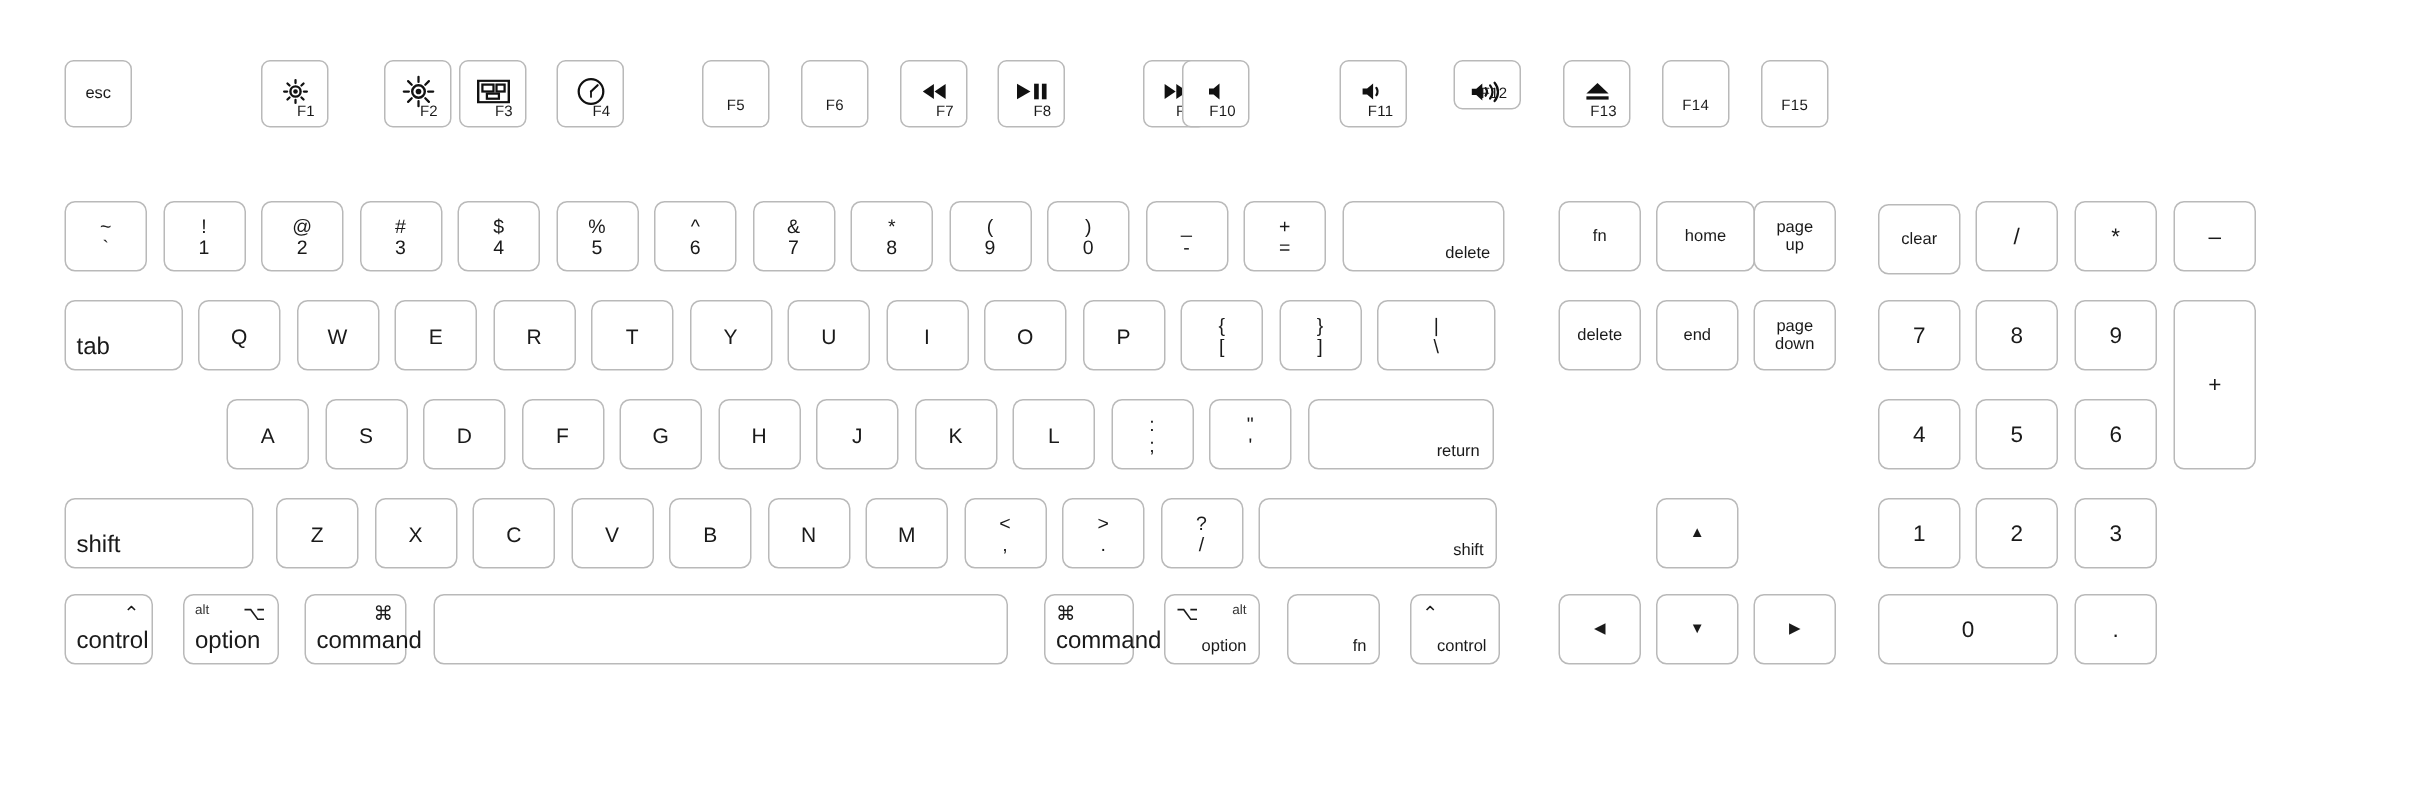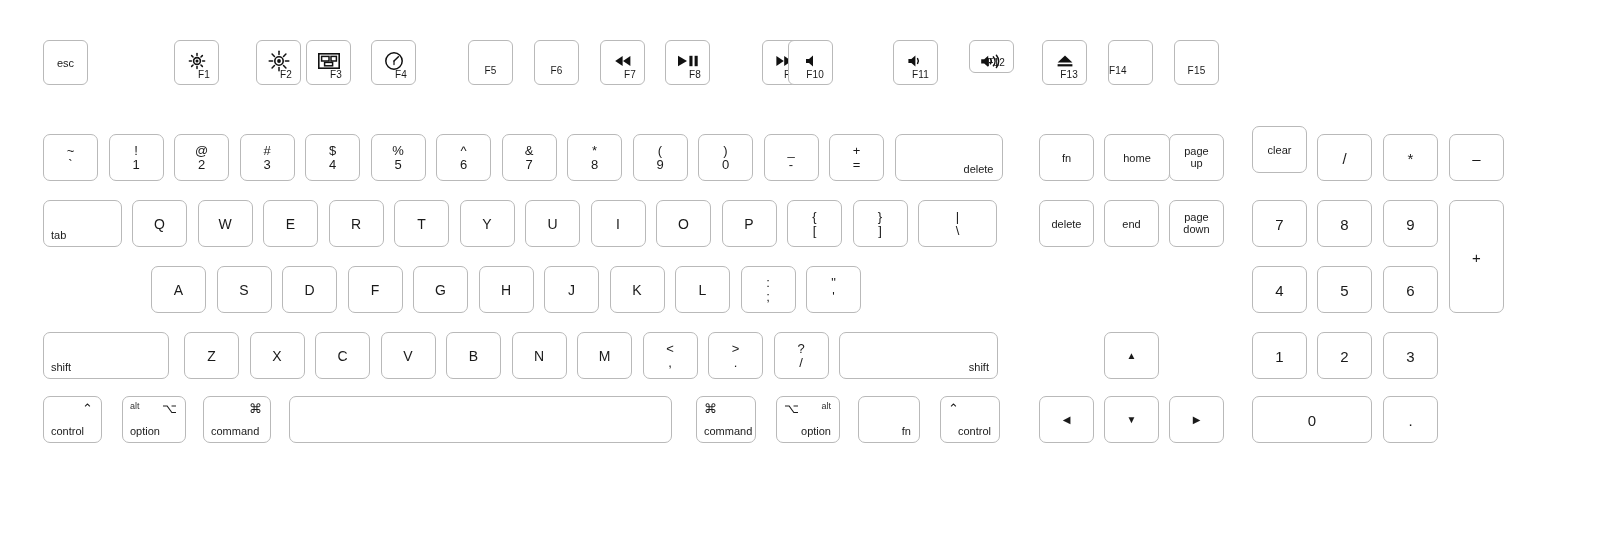--- a/index.html
+++ b/index.html
@@ -39,21 +39,21 @@
     bottom: 19%;
     text-align: center;
     font-size: 13px;
     line-height: 1;
   }
   
   .b-left {
     position: absolute;
     left: 7px;
     bottom: 5px;
-    font-size: 11px;
+    font-size: 16px;
     line-height: 1.1;
     text-align: left;
   }
   
   .b-right {
     position: absolute;
     right: 8px;
     bottom: 5px;
     font-size: 11px;
     line-height: 1.1;
@@ -287,21 +287,21 @@
     <div class="key fnkey" style="left: 1042px; top: 40px; width: 45px; height: 45px;">
       <span class="fn-icon">
         <svg width="18" height="14" viewBox="0 0 18 14">
           <polygon points="9,1.4 16.4,8.4 1.6,8.4" fill="#111"></polygon>
           <rect x="1.6" y="10.2" width="14.8" height="2.2" fill="#111"></rect>
         </svg>
       </span>
       <span class="fn-label">F13</span>
     </div>
     <div class="key fnkey" style="left: 1108px; top: 40px; width: 45px; height: 45px;">
-      <span class="fn-label" style="right: 0px; left: 0px; bottom: 8px;">F14</span>
+      <span class="fn-label" style="right: 0px; left: 0px; text-align: center; bottom: 8px;">F14</span>
     </div>
     <div class="key fnkey" style="left: 1174px; top: 40px; width: 45px; height: 45px;">
       <span class="fn-label" style="right: 0px; left: 0px; text-align: center; bottom: 8px;">F15</span>
     </div>
     <div class="key" style="left: 43px; top: 134px; width: 55px; height: 47px;">
       <span class="c-top">~</span>
       <span class="c-bot">`</span>
     </div>
     <div class="key" style="left: 108.5px; top: 134px; width: 55px; height: 47px;">
       <span class="c-top">!</span>
@@ -426,20 +426,23 @@
     <div class="key" style="left: 675px; top: 266px; width: 55px; height: 47px;">
       <span class="letter-mid">L</span>
     </div>
     <div class="key" style="left: 740.5px; top: 266px; width: 55px; height: 47px;">
       <span class="c-top">:</span>
       <span class="c-bot">;</span>
     </div>
     <div class="key" style="left: 806px; top: 266px; width: 55px; height: 47px;">
       <span class="c-top">"</span>
       <span class="c-bot">'</span>
+    </div>
+    <div class="key" style="left: 871.5px; top: 266px; width: 124px; height: 47px;">
+      <span class="b-right">return</span>
     </div>
     <div class="key" style="left: 43px; top: 332px; width: 126px; height: 47px;">
       <span class="b-left">shift</span>
     </div>
     <div class="key" style="left: 184px; top: 332px; width: 55px; height: 47px;">
       <span class="letter-mid">Z</span>
     </div>
     <div class="key" style="left: 249.5px; top: 332px; width: 55px; height: 47px;">
       <span class="letter-mid">X</span>
     </div>
@@ -526,21 +529,21 @@
     </div>
     <div class="key" style="left: 1039px; top: 396px; width: 55px; height: 47px;">
       <span class="arrow-mid">◀</span>
     </div>
     <div class="key" style="left: 1104px; top: 396px; width: 55px; height: 47px;">
       <span class="arrow-mid">▼</span>
     </div>
     <div class="key" style="left: 1169px; top: 396px; width: 55px; height: 47px;">
       <span class="arrow-mid">▶</span>
     </div>
-    <div class="key" style="left: 1252px; top: 126px; width: 55px; height: 47px;">
+    <div class="key" style="left: 1252px; top: 136px; width: 55px; height: 47px;">
       <span class="word-mid">clear</span>
     </div>
     <div class="key" style="left: 1317px; top: 134px; width: 55px; height: 47px;">
       <span class="sym-mid">/</span>
     </div>
     <div class="key" style="left: 1383px; top: 134px; width: 55px; height: 47px;">
       <span class="sym-mid">*</span>
     </div>
     <div class="key" style="left: 1449px; top: 134px; width: 55px; height: 47px;">
       <span class="sym-mid">–</span>

